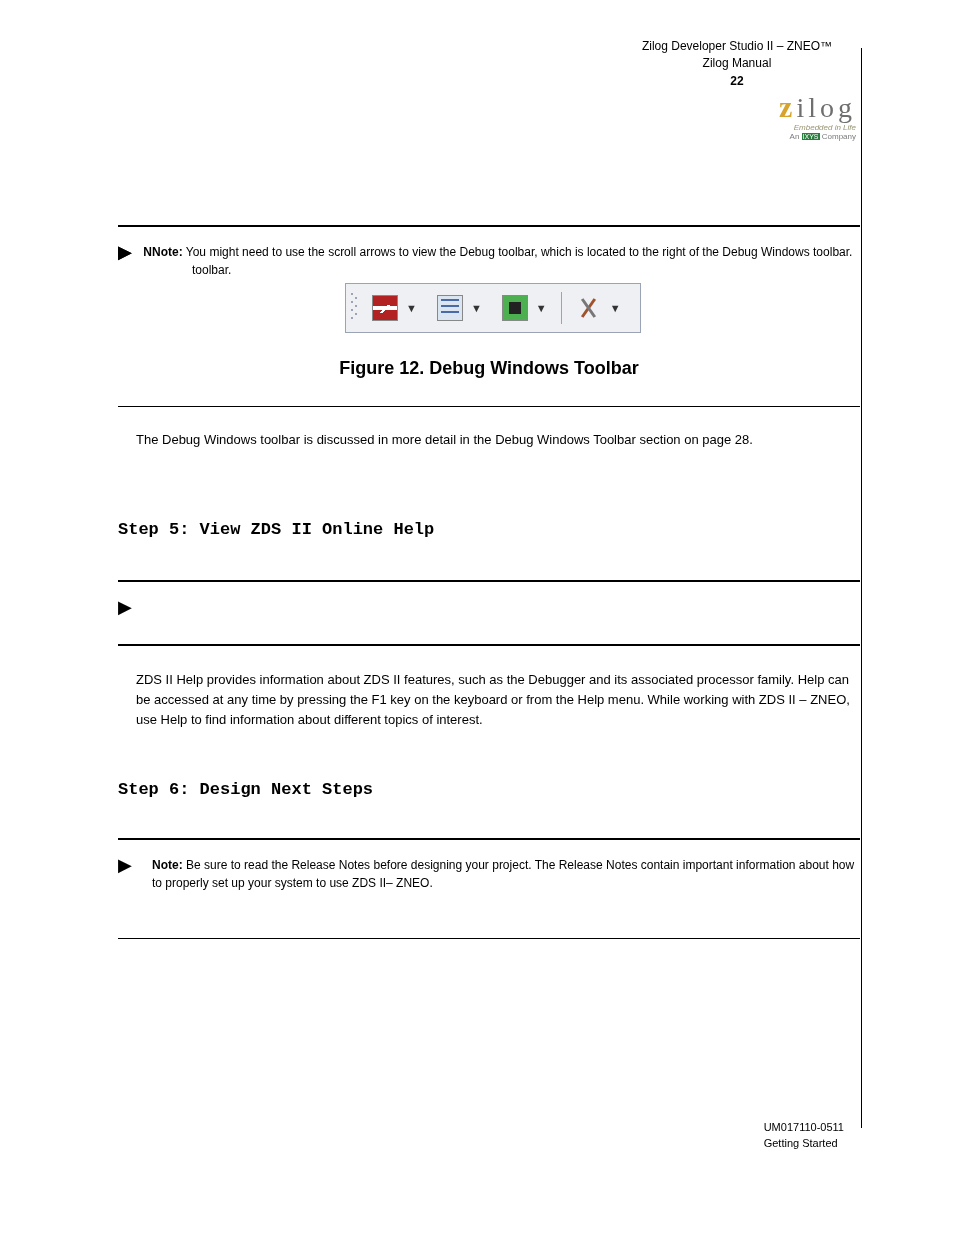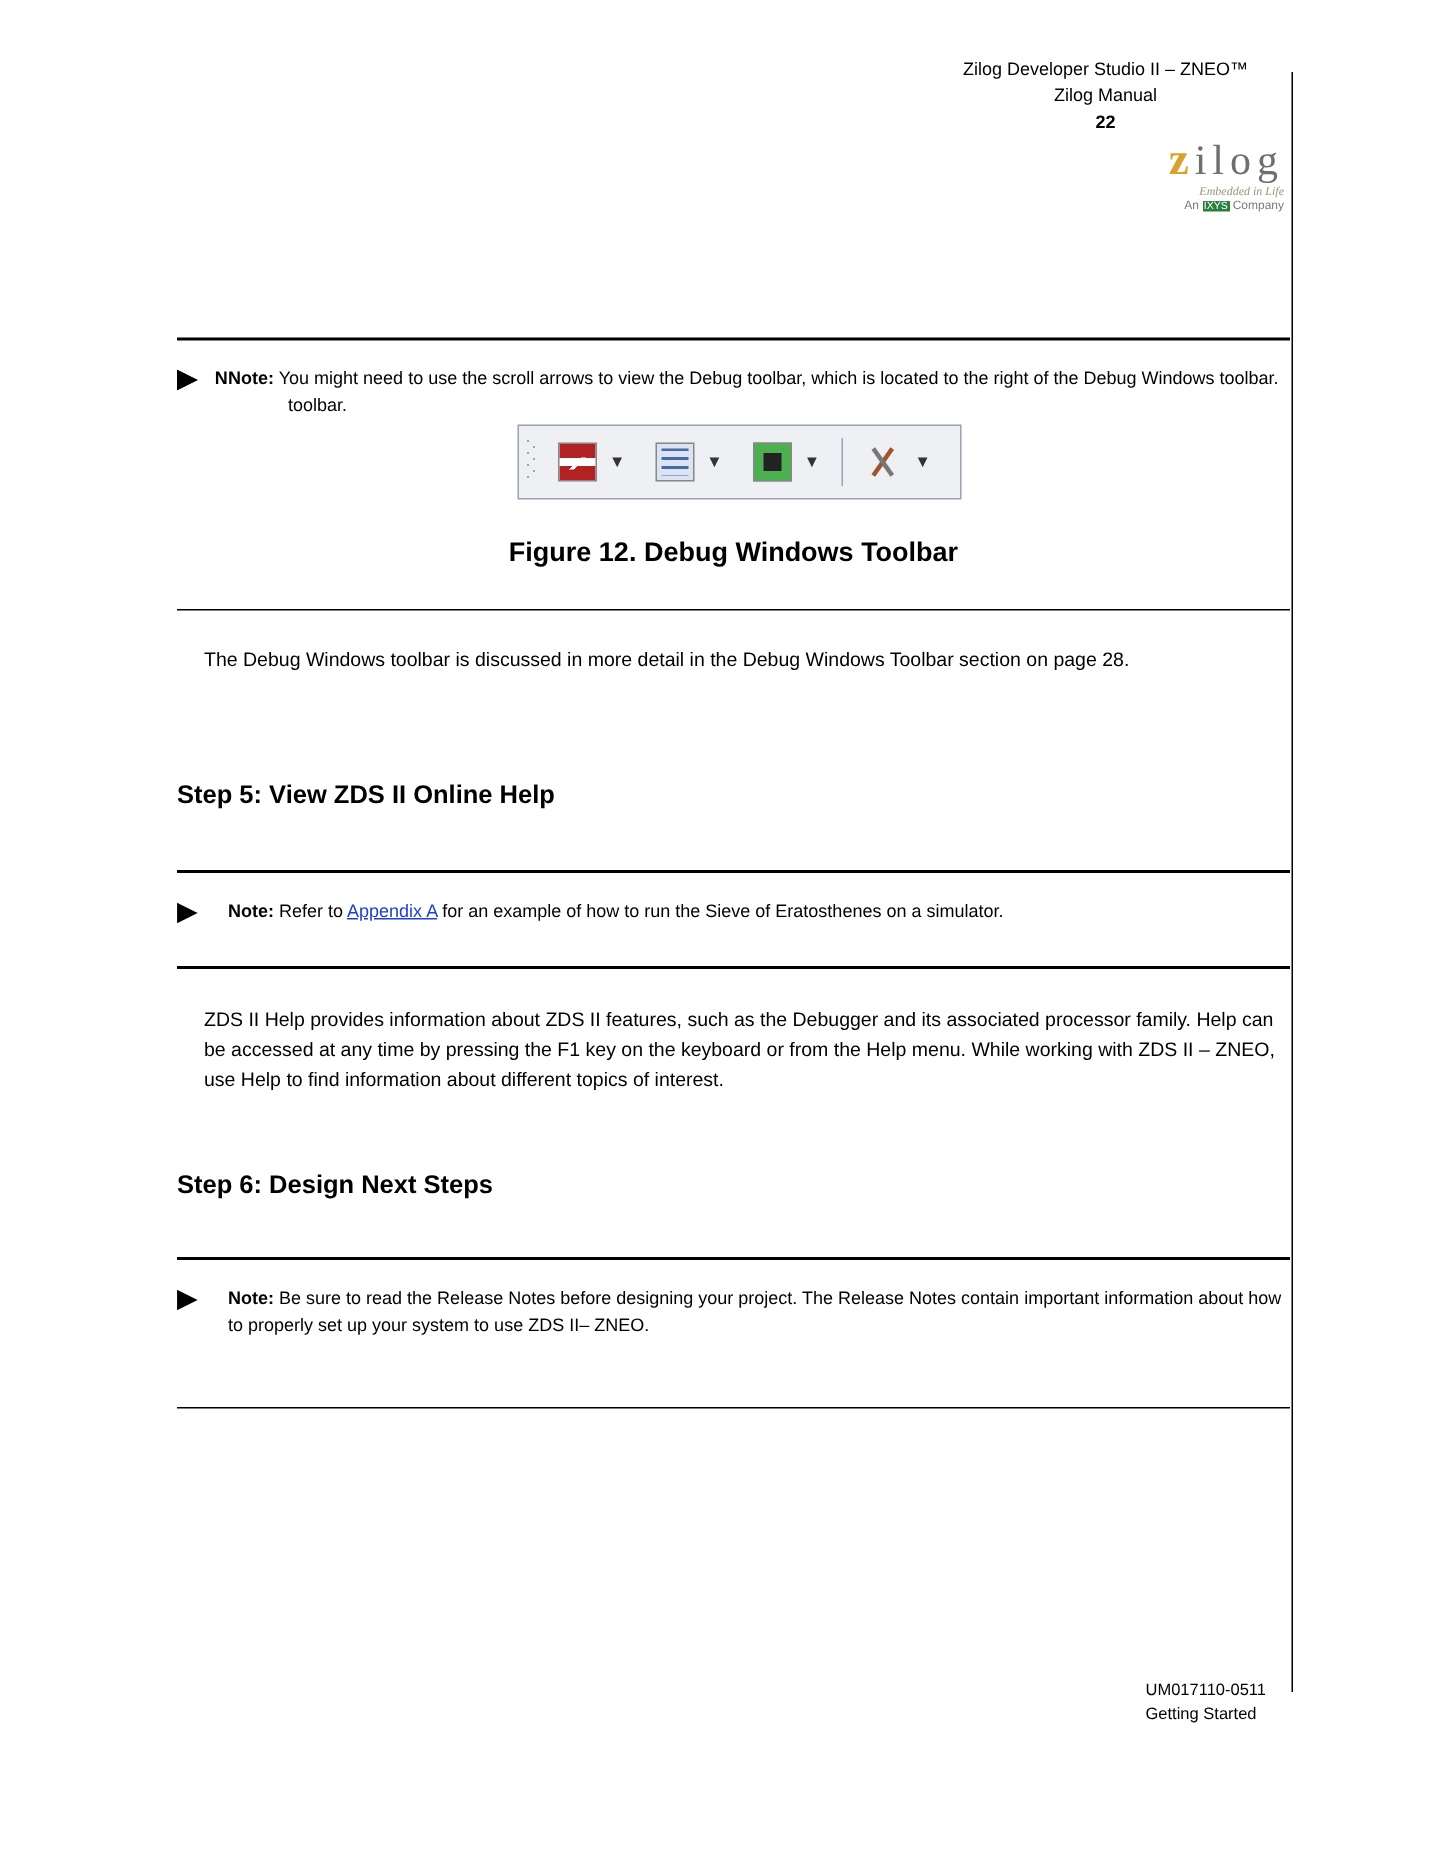--- a/index.html
+++ b/index.html
@@ -38,21 +38,21 @@
     font-family: Georgia, "Times New Roman", serif;
     font-size: 28px;
     letter-spacing: 4px;
     color: #6f6f6f;
   }
   .logo-main .z {
     color: #d7a32a;
     font-weight: bold;
     font-size: 30px;
   }
-  .logo .tag1 { font-style: italic; font-size: 8px; color:#9a9476;font-family:Liberation Serif, serif;}
+  .logo .tag1 { font-style: italic; font-size: 8px; color:#9a9476;}
   .logo .tag2 { font-size: 8px; }
   .logo .tag2 .ix { background:#2a7f3f; color:#fff; padding:0 1px; font-size:7px; }
   .header-block {
     position: absolute;
     right: 122px;
     top: 38px;
     text-align: center;
     font-size: 12px;
   }
   .header-block .line { line-height: 1.4; }
@@ -179,20 +179,21 @@
     right: 94px;
     font-size: 13px;
     line-height: 1.55;
     margin-left: 18px;
   }
   .h2 {
     position: absolute;
     left: 118px;
     font-size: 17px;
     font-weight: bold;
+    font-family: Liberation Mono, monospace;
   }
   a.link { color: #2040d0; text-decoration: underline; }
   .footer {
     position: absolute;
     right: 110px;
     bottom: 84px;
     text-align: left;
     font-size: 11px;
     line-height: 1.4;
   }
@@ -271,24 +272,20 @@
   <div class="caption" style="top:358px;">Figure 12. Debug Windows Toolbar</div>
 
   <div class="hr" style="top:406px;"></div>
 
   <div class="body-para" style="top:430px;">The Debug Windows toolbar is discussed in more detail in the Debug Windows Toolbar section on page 28.</div>
 
   <div class="h2" style="top:520px;">Step 5: View ZDS II Online Help</div>
 
   <div class="section-top-rule" style="top:580px;"></div>
   <div style="position:absolute; left:118px; top:596px; font-size:18px;">▶</div>
-  <div style="position:absolute; left:152px; right:94px; top:598px; font-size:12px; line-height:1.5;">
-    <b>Note:</b>
-    <span>Refer to </span><a href="#" class="link">Appendix A</a><span> for an example of how to run the Sieve of Eratosthenes on a simulator.</span>
-  </div>
   <div class="hr thick" style="top:644px;"></div>
 
   <div class="body-para" style="top:670px;">ZDS II Help provides information about ZDS II features, such as the Debugger and its associated processor family. Help can be accessed at any time by pressing the F1 key on the keyboard or from the Help menu. While working with ZDS II – ZNEO, use Help to find information about different topics of interest.</div>
 
   <div class="h2" style="top:780px;">Step 6: Design Next Steps</div>
 
   <div class="section-top-rule" style="top:838px;"></div>
   <div style="position:absolute; left:118px; top:854px; font-size:18px;">▶</div>
   <div style="position:absolute; left:152px; right:94px; top:856px; font-size:12px; line-height:1.5;">
     <b>Note:</b>

